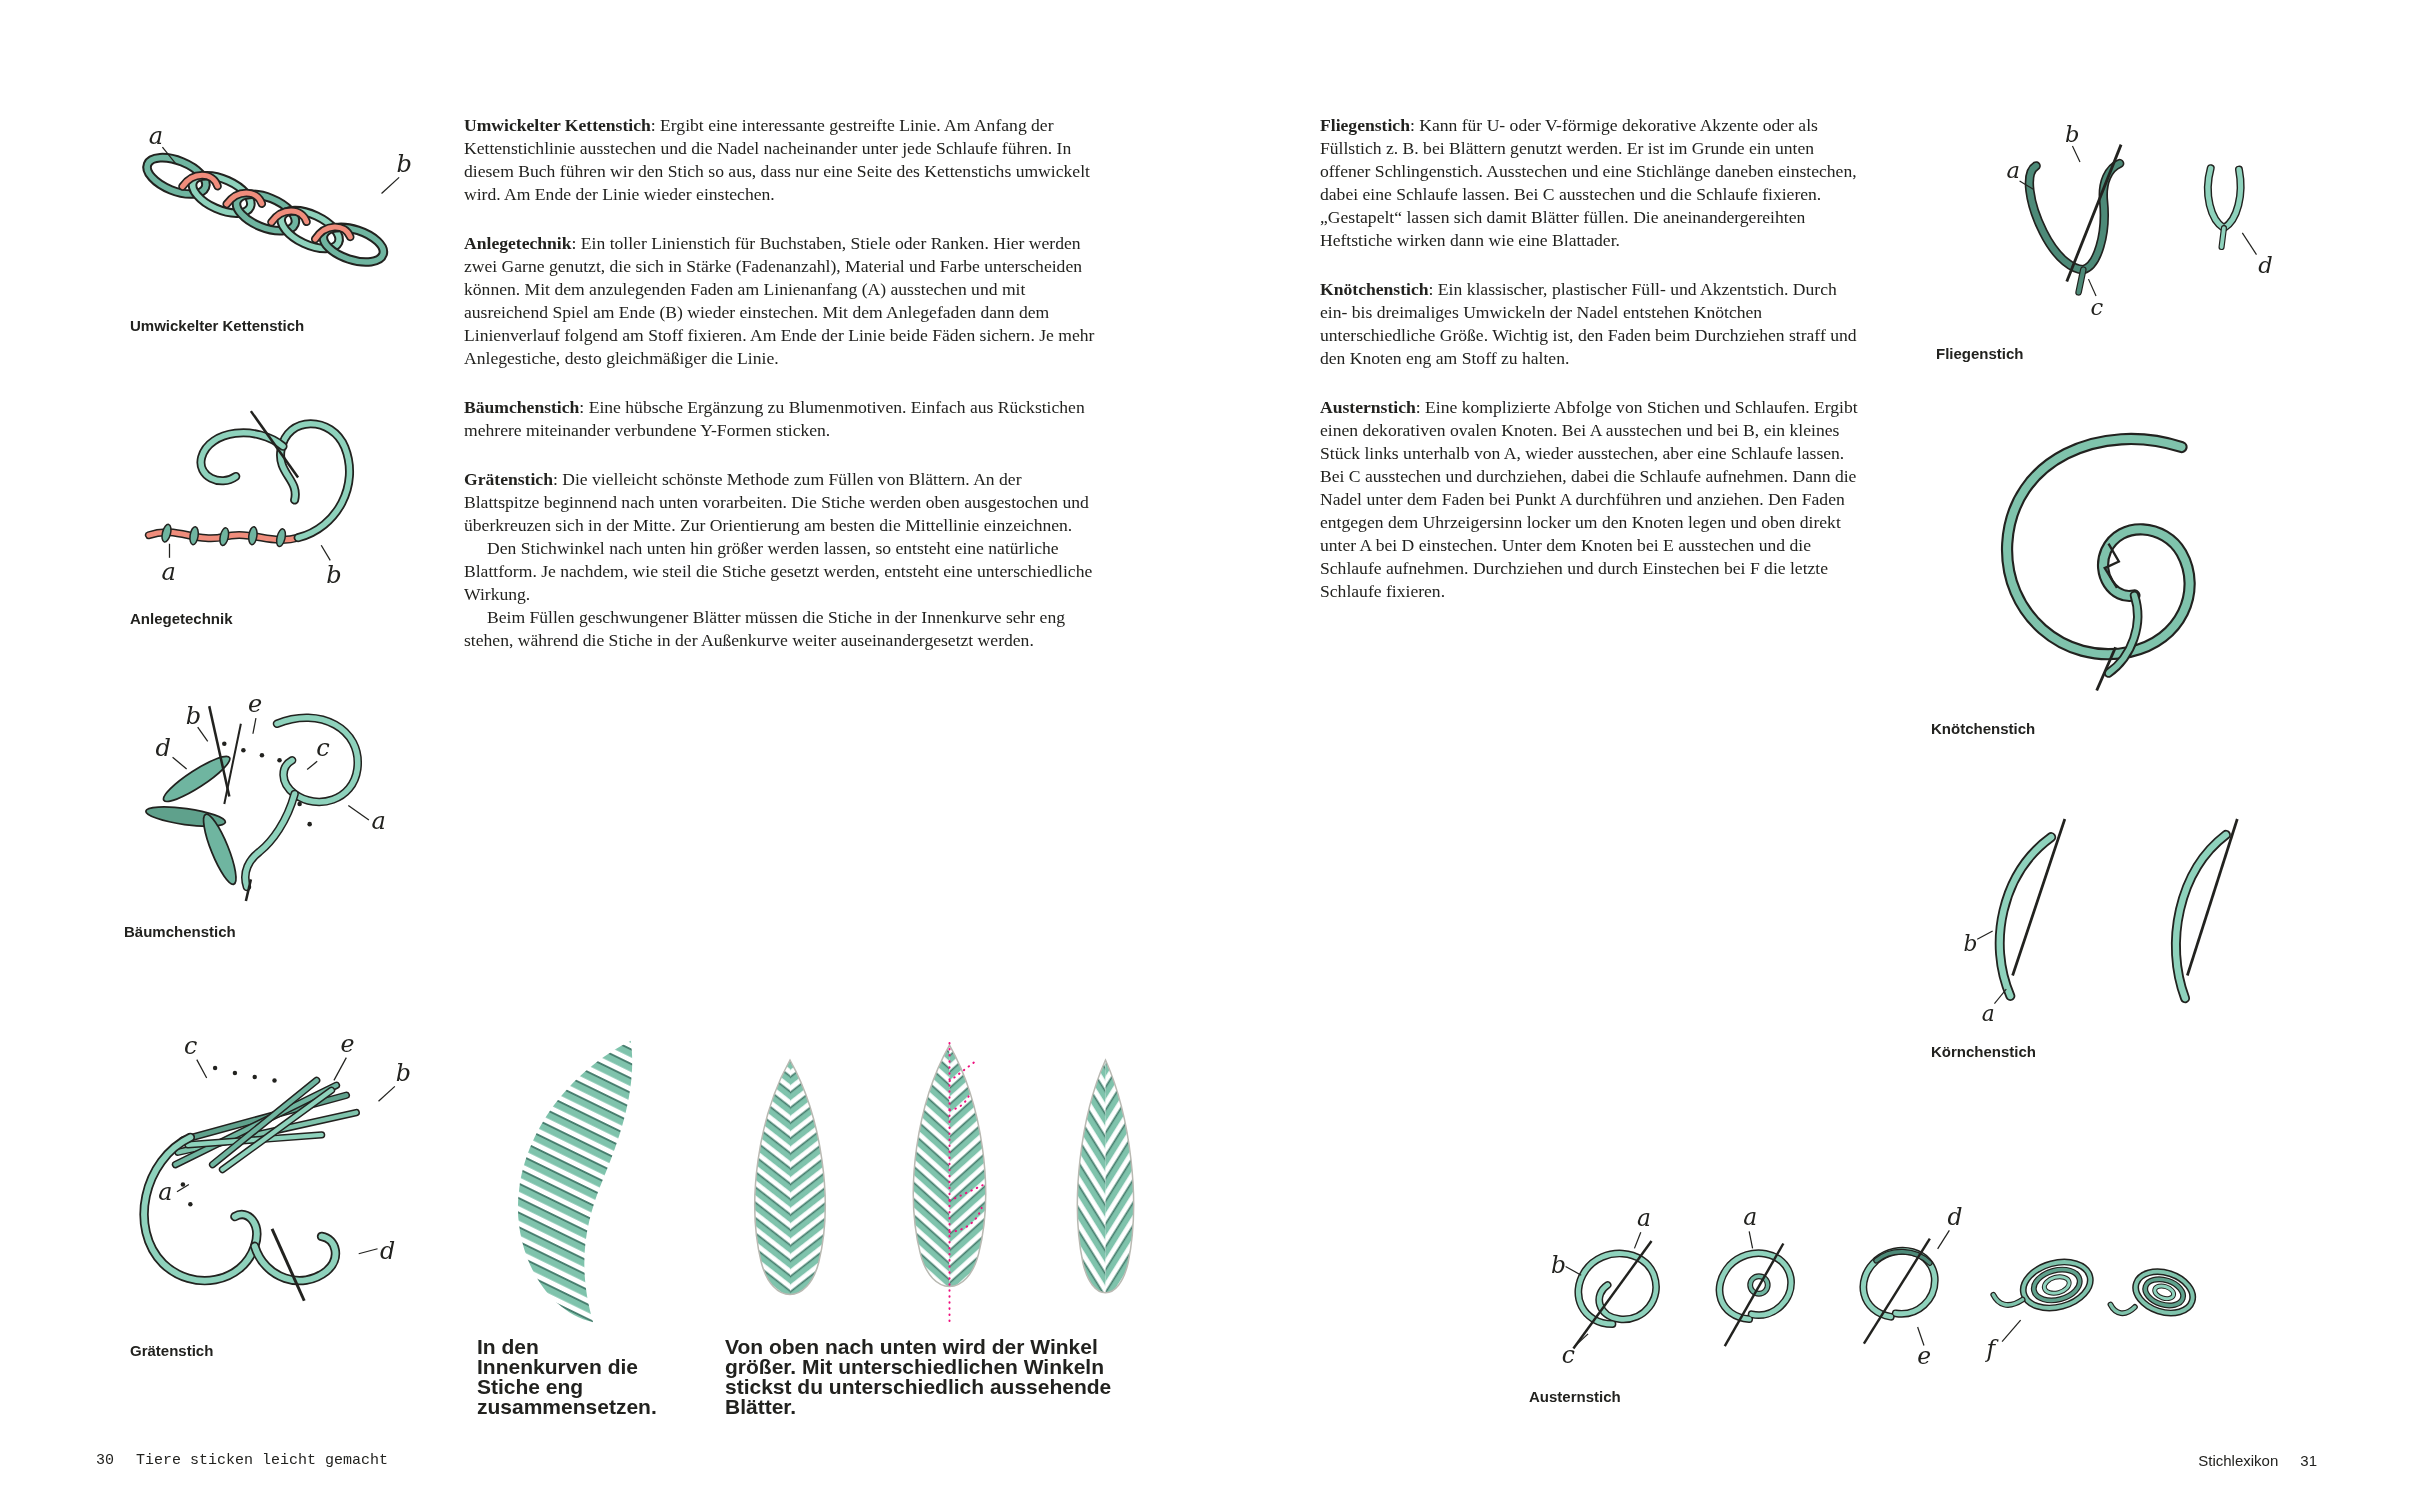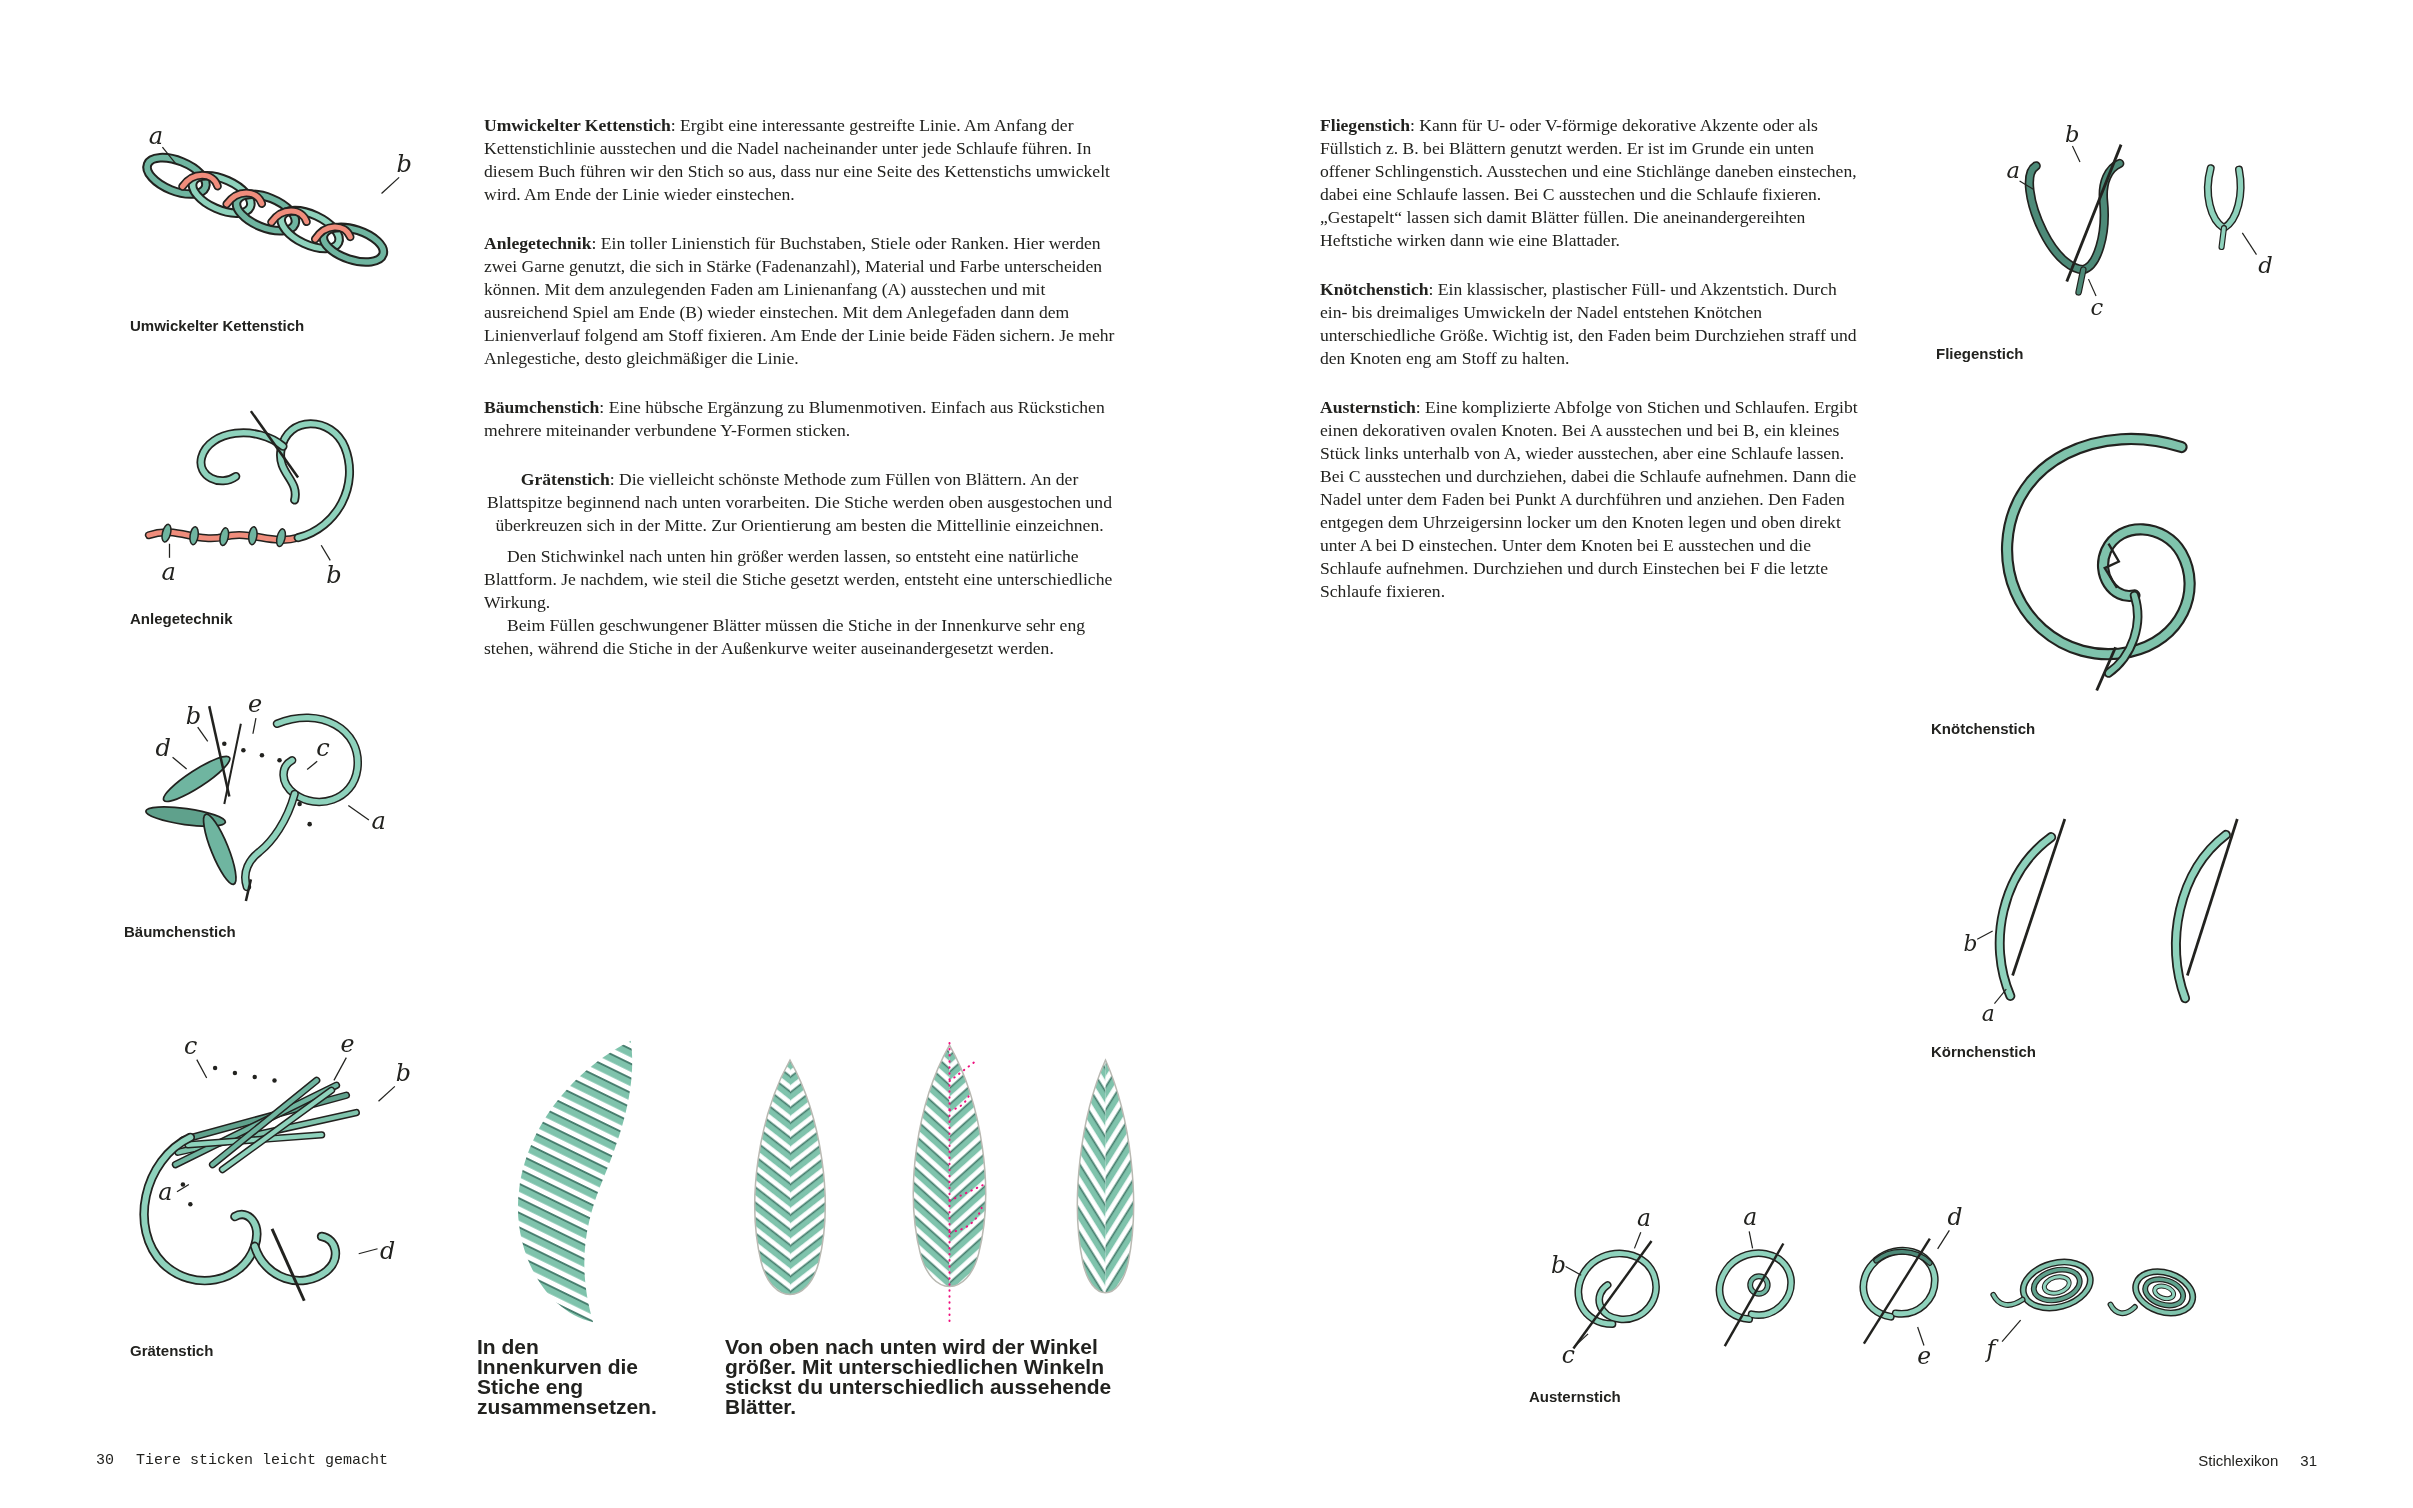--- a/index.html
+++ b/index.html
@@ -188,25 +188,25 @@
       <line x1="543" y1="460" x2="505" y2="470" class="ptr"></line>
       <text x="152" y="66" class="lbl">c</text>
       <text x="468" y="62" class="lbl">e</text>
       <text x="580" y="122" class="lbl">b</text>
       <text x="100" y="362" class="lbl">a</text>
       <text x="548" y="480" class="lbl">d</text>
     </svg>
     <figcaption style="margin-top:14px; margin-left:24px;">Grätenstich</figcaption>
   </figure>
 
-  <div class="textcol" style="left:484px; top:114px; width:631px;font-family:Liberation Serif, serif;">
+  <div class="textcol" style="left:464px; top:114px; width:631px;font-family:Liberation Serif, serif;">
     <p><strong>Umwickelter Kettenstich</strong><span>: Ergibt eine interessante gestreifte Linie. Am Anfang der Kettenstichlinie ausstechen und die Nadel nacheinander unter jede Schlaufe führen. In diesem Buch führen wir den Stich so aus, dass nur eine Seite des Kettenstichs umwickelt wird. Am Ende der Linie wieder einstechen.</span></p>
     <p><strong>Anlegetechnik</strong><span>: Ein toller Linienstich für Buchstaben, Stiele oder Ranken. Hier werden zwei Garne genutzt, die sich in Stärke (Fadenanzahl), Material und Farbe unterscheiden können. Mit dem anzulegenden Faden am Linienanfang (A) ausstechen und mit ausreichend Spiel am Ende (B) wieder einstechen. Mit dem Anlegefaden dann dem Linienverlauf folgend am Stoff fixieren. Am Ende der Linie beide Fäden sichern. Je mehr Anlegestiche, desto gleichmäßiger die Linie.</span></p>
     <p><strong>Bäumchenstich</strong><span>: Eine hübsche Ergänzung zu Blumenmotiven. Einfach aus Rückstichen mehrere miteinander verbundene Y-Formen sticken.</span></p>
-    <p style="margin-bottom:8px;text-align:center;"><strong>Grätenstich</strong><span>: Die vielleicht schönste Methode zum Füllen von Blättern. An der Blattspitze beginnend nach unten vorarbeiten. Die Stiche werden oben ausgestochen und überkreuzen sich in der Mitte. Zur Orientierung am besten die Mittellinie einzeichnen.</span></p>
+    <p style="margin-bottom:0;"><strong>Grätenstich</strong><span>: Die vielleicht schönste Methode zum Füllen von Blättern. An der Blattspitze beginnend nach unten vorarbeiten. Die Stiche werden oben ausgestochen und überkreuzen sich in der Mitte. Zur Orientierung am besten die Mittellinie einzeichnen.</span></p>
     <p class="sub">Den Stichwinkel nach unten hin größer werden lassen, so entsteht eine natürliche Blattform. Je nachdem, wie steil die Stiche gesetzt werden, entsteht eine unterschiedliche Wirkung.</p>
     <p class="sub">Beim Füllen geschwungener Blätter müssen die Stiche in der Innenkurve sehr eng stehen, während die Stiche in der Außenkurve weiter auseinandergesetzt werden.</p>
   </div>
 
   <figure style="left:475px; top:1028px;">
     <svg width="201" height="307" viewBox="0 0 400 610">
       <defs>
         <pattern id="fernP" width="26" height="26" patternUnits="userSpaceOnUse" patternTransform="rotate(26)">
           <rect width="26" height="26" fill="#ffffff"></rect>
           <rect y="4" width="26" height="16" fill="#7fc3ac"></rect>

